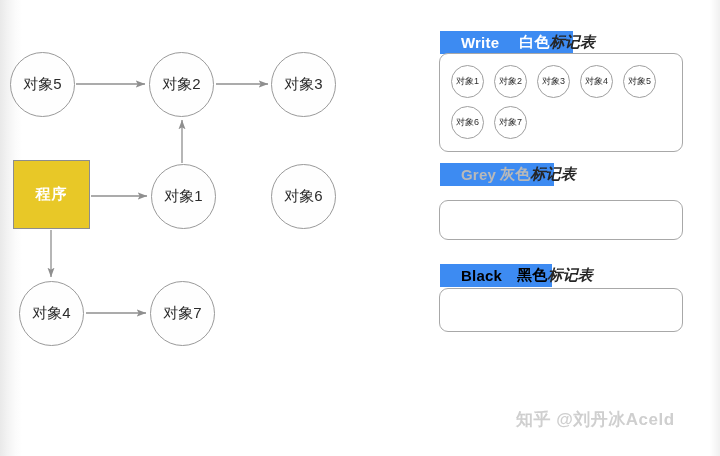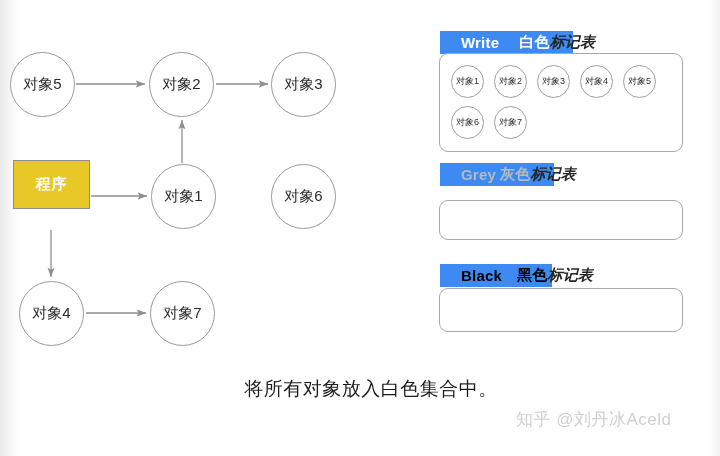--- a/index.html
+++ b/index.html
@@ -135,20 +135,21 @@
   .caption-line { display: block; }
   .caption-line2 { padding-left: 22px; }
   .watermark {
     position: absolute;
     left: 516px;
     top: 408px;
     font-size: 17px;
     color: #cfcfcf;
     letter-spacing: 0.5px;
     white-space: nowrap;
+    font-weight: bold;
   }
 </style>
 </head>
 <body>
 
 <div id="canvas">
 
   <div class="edge-shade"></div>
   <div class="edge-shade-right"></div>
 
@@ -193,21 +194,21 @@
   </div>
 
   <div class="node-circle" style="left:19px;  top:281px; width:65px;  height:65px;">
     <span class="node-label">对象4</span>
   </div>
 
   <div class="node-circle" style="left:150px; top:281px; width:65px;  height:65px;">
     <span class="node-label">对象7</span>
   </div>
 
-  <div class="proc-box" style="left:13px; top:160px; width:77px; height:49px;text-align:center;">
+  <div class="proc-box" style="left:13px; top:160px; width:77px; height:69px;text-align:center;">
     <span class="proc-label">程序</span>
   </div>
 
   <div class="list-title" style="left:440px; top:31px; width:133px;">
     <span class="t-en-white">Write</span>
     <span class="t-cn-white">白色</span>
     <span class="t-tail">标记表</span>
   </div>
   <div class="list-box" style="left:439px; top:53px; width:244px; height:99px;">
     <div class="mini-circle" style="left:11px;  top:11px;">对象1</div>
@@ -227,18 +228,17 @@
   <div class="list-box" style="left:439px; top:200px; width:244px; height:40px;"></div>
 
   <div class="list-title" style="left:440px; top:264px; width:112px;">
     <span class="t-en-black">Black</span>
     <span class="t-cn-black">黑色</span>
     <span class="t-tail">标记表</span>
   </div>
   <div class="list-box" style="left:439px; top:288px; width:244px; height:44px;"></div>
 
   <div class="caption">
-    <span class="caption-line caption-line2">将所有对象放入白色集合中。</span>
   </div>
 
   <div class="watermark">知乎 @刘丹冰Aceld</div>
 
 </div>
 
 </body></html>

